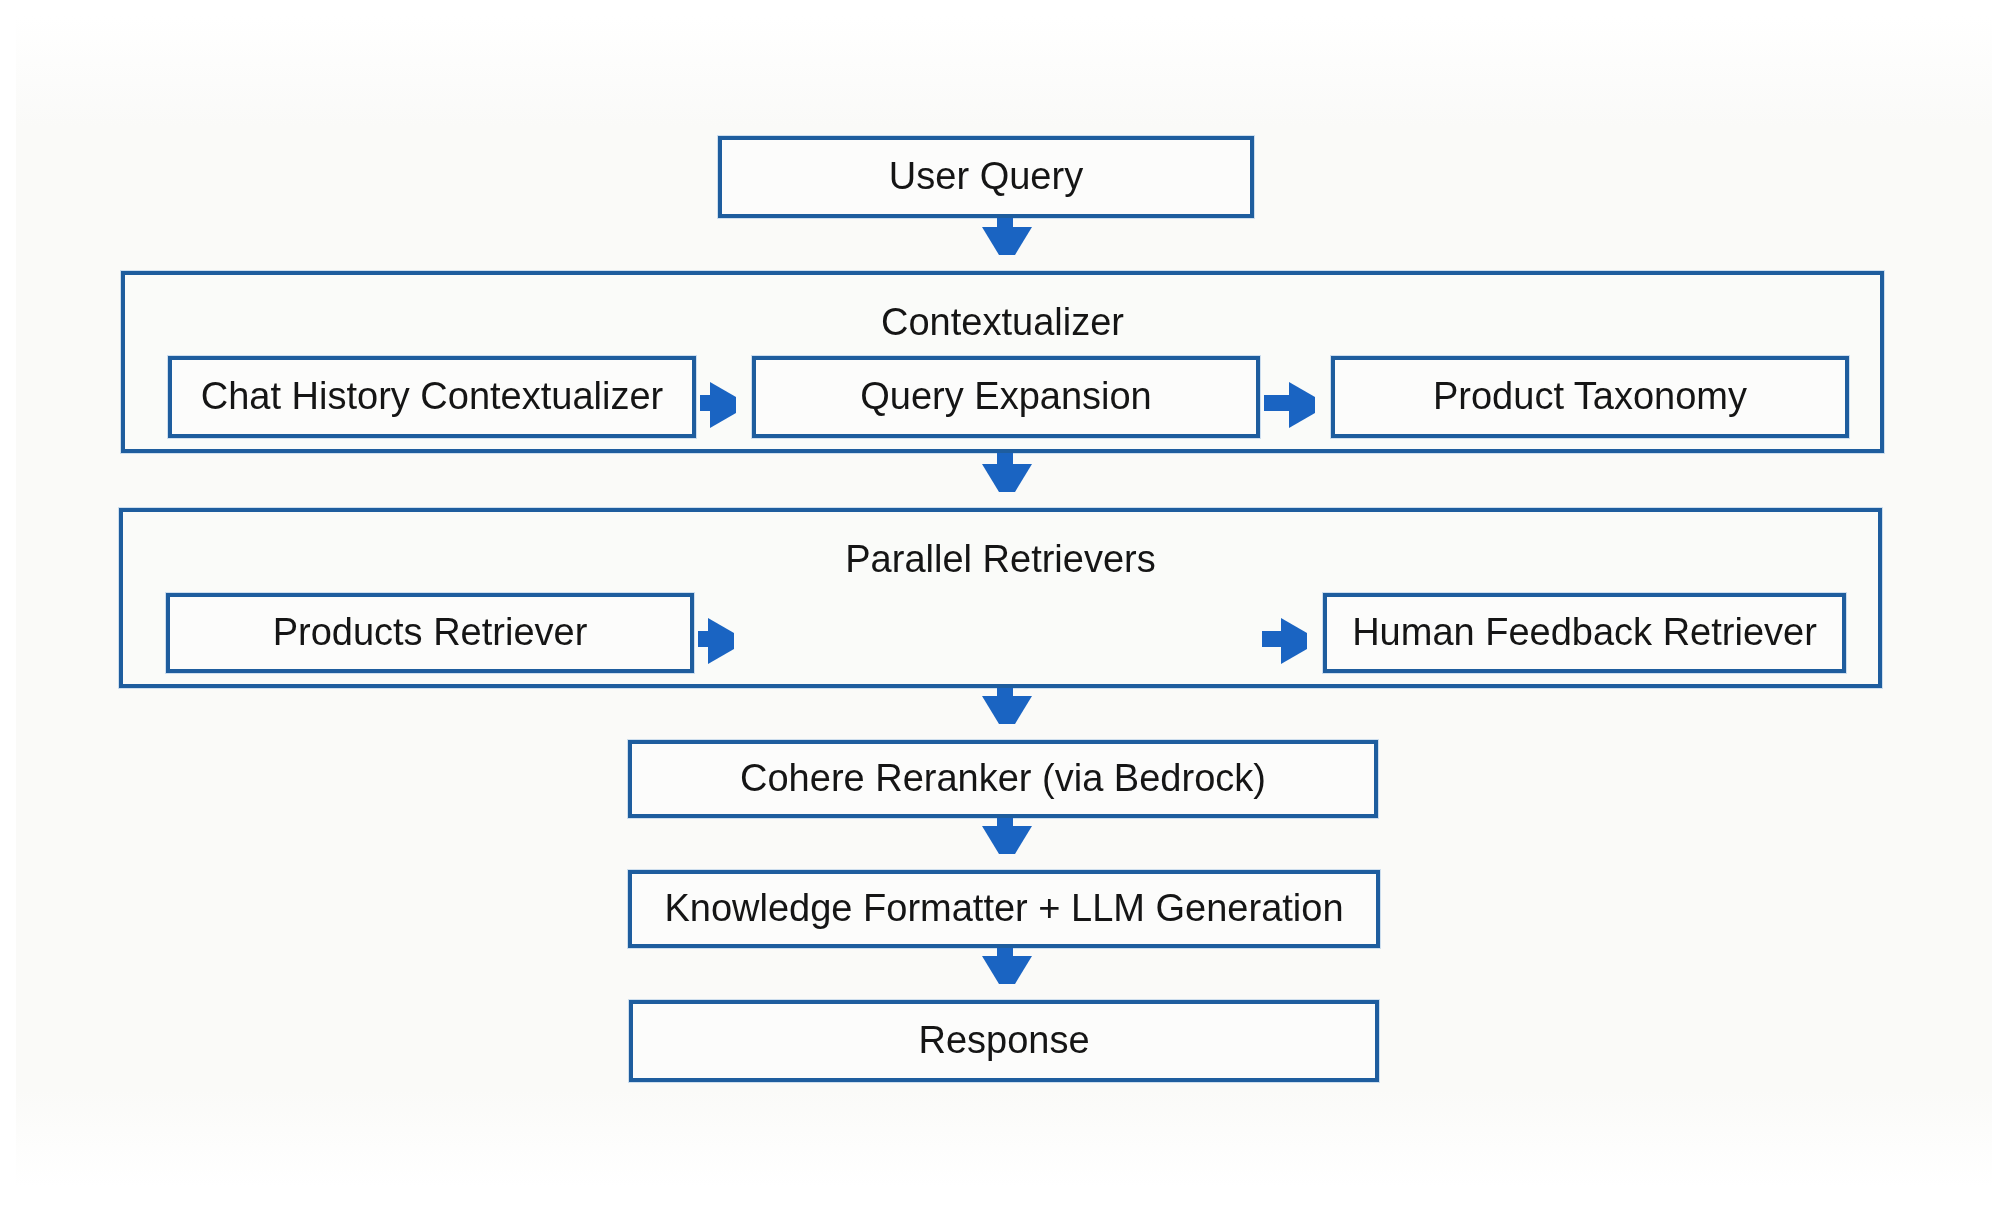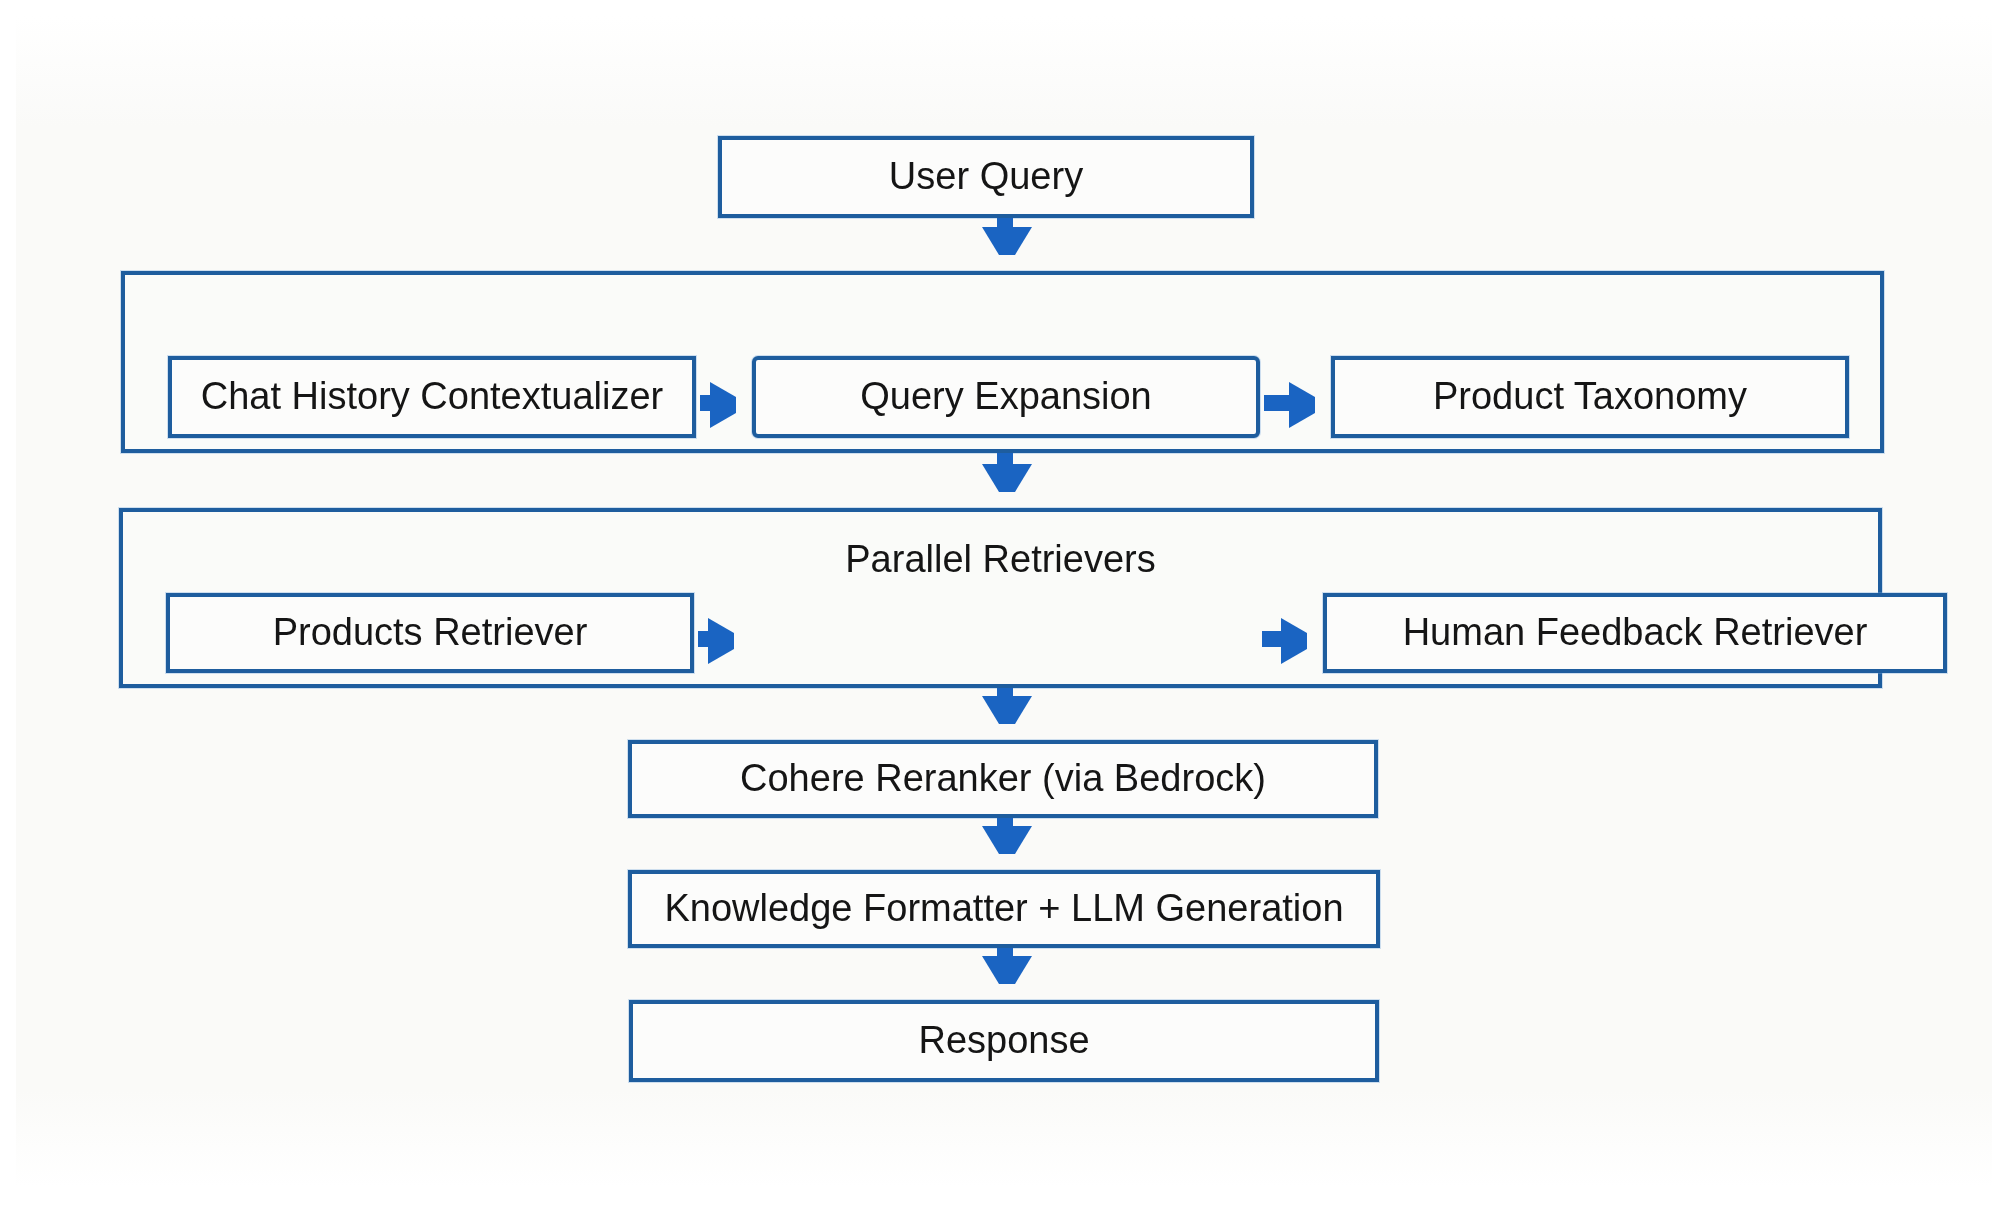--- a/index.html
+++ b/index.html
@@ -94,31 +94,32 @@
   <div class="node" style="left:702px;top:120px;width:536px;height:82px;">
     <span>User Query</span>
   </div>
 
   <div class="v-arrow" style="left:966px;top:202px;height:53px;">
     <div class="line"></div>
     <div class="head"></div>
   </div>
 
   <div class="group" style="left:105px;top:255px;width:1763px;height:182px;">
+    <div class="group-title">Contextualizer</div>
 
     <div class="node" style="left:43px;top:81px;width:528px;height:82px;">
       <span>Chat History Contextualizer</span>
     </div>
 
     <div class="h-arrow" style="left:575px;top:105px;width:52px;">
       <div class="line"></div>
       <div class="head"></div>
     </div>
 
-    <div class="node" style="left:627px;top:81px;width:508px;height:82px;border-radius:6px;">
+    <div class="node" style="left:627px;top:81px;width:508px;height:82px;">
       <span>Query Expansion</span>
     </div>
 
     <div class="h-arrow" style="left:1139px;top:105px;width:67px;">
       <div class="line"></div>
       <div class="head"></div>
     </div>
 
     <div class="node" style="left:1206px;top:81px;width:518px;height:82px;">
       <span>Product Taxonomy</span>
@@ -141,21 +142,21 @@
       <div class="line"></div>
       <div class="head"></div>
     </div>
 
 
     <div class="h-arrow" style="left:1139px;top:104px;width:61px;">
       <div class="line"></div>
       <div class="head"></div>
     </div>
 
-    <div class="node" style="left:1200px;top:81px;width:624px;height:80px;">
+    <div class="node" style="left:1200px;top:81px;width:523px;height:80px;">
       <span>Human Feedback Retriever</span>
     </div>
   </div>
 
   <div class="v-arrow" style="left:966px;top:672px;height:52px;">
     <div class="line"></div>
     <div class="head"></div>
   </div>
 
   <div class="node" style="left:612px;top:724px;width:750px;height:78px;text-align:center;">

